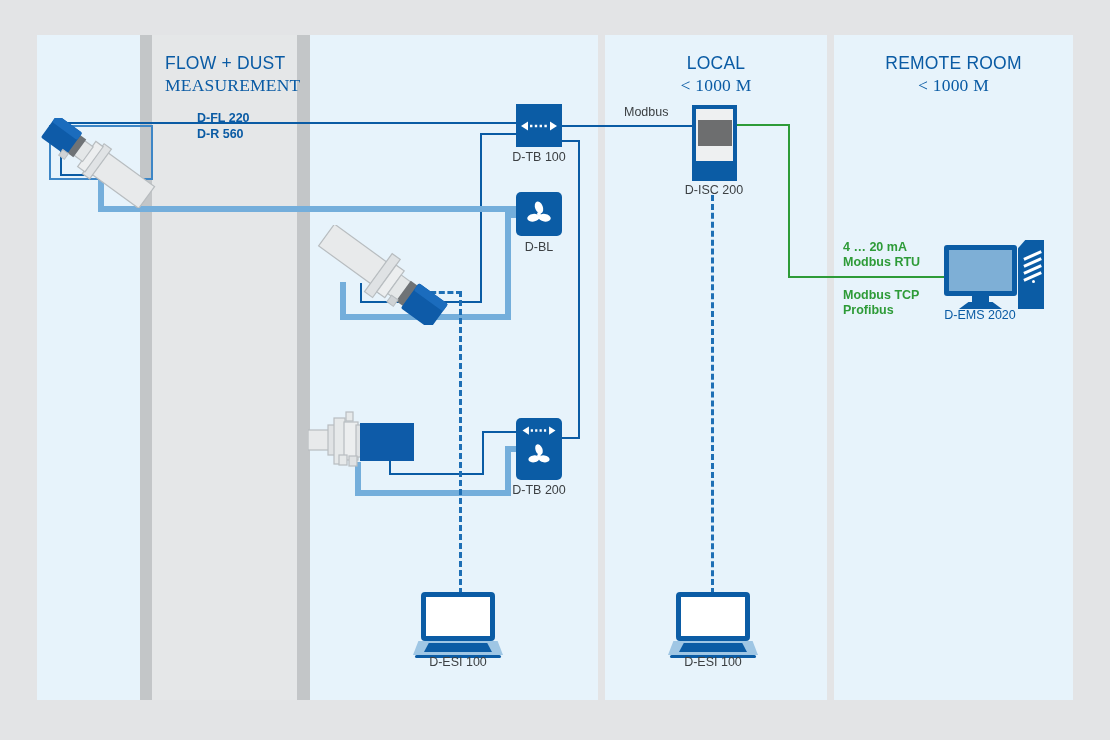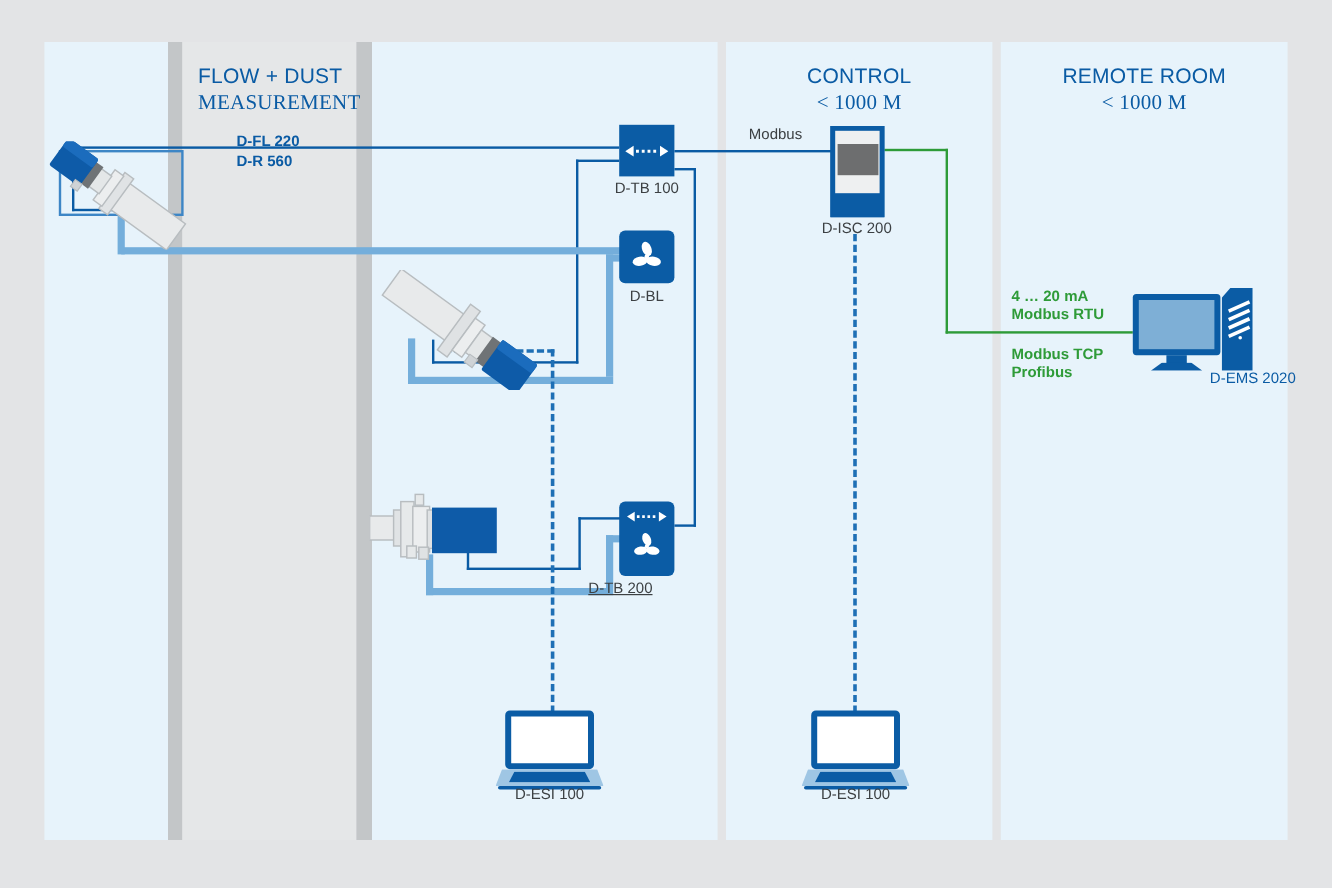--- a/index.html
+++ b/index.html
@@ -227,21 +227,21 @@
   <div class="panel-title" style="left:152px;width:145px;top:52px;text-align:left;padding-left:13px;box-sizing:border-box;">
     <span>FLOW + DUST</span>
     <span class="l2">MEASUREMENT</span>
   </div>
   <div class="panel-sub" style="left:165px;top:110px;">
     <span>D-FL 220</span>
     <span>D-R 560</span>
   </div>
 
   <div class="panel-title" style="left:605px;width:222px;top:52px;">
-    <span>CONTROL</span>
+    <span>LOCAL</span>
     <span class="l2">&lt; 1000  M</span>
   </div>
   <div class="panel-title" style="left:834px;width:239px;top:52px;">
     <span>REMOTE ROOM</span>
     <span class="l2">&lt; 1000  M</span>
   </div>
 
   <div class="ln-h sig-h" style="left:60px;top:122px;width:456px;"></div>
 
   <div class="ln-v sig-v" style="left:60px;top:122px;height:54px;"></div>
@@ -359,21 +359,21 @@
     </svg>
     <svg class="fan-icon" width="27" height="27" viewBox="0 0 32 32" style="top:24px;">
       <g fill="#ffffff">
         <ellipse cx="16" cy="9" rx="4.1" ry="6.6" transform="rotate(-22 16 9)"></ellipse>
         <ellipse cx="22" cy="20" rx="4.1" ry="6.6" transform="rotate(98 22 20)"></ellipse>
         <ellipse cx="10" cy="20" rx="4.1" ry="6.6" transform="rotate(-98 10 20)"></ellipse>
         <circle cx="16" cy="16" r="2.1"></circle>
       </g>
     </svg>
   </div>
-  <div class="device-label" style="left:467px;top:483px;width:100px;text-decoration:underline;">D-TB 200</div>
+  <div class="device-label" style="left:489px;top:483px;width:100px;">D-TB 200</div>
 
   <div class="comm-label" style="left:624px;top:105px;">Modbus</div>
 
   <div class="isc" style="left:692px;top:105px;width:45px;height:76px;">
     <div class="isc-screen-area">
       <div class="isc-screen"></div>
     </div>
   </div>
   <div class="device-label" style="left:664px;top:183px;width:100px;">D-ISC 200</div>
 
@@ -408,15 +408,15 @@
     </div>
     <div class="pc-neck"></div>
     <div class="pc-stand"></div>
     <div class="pc-tower"></div>
     <div class="pc-vent" style="left:79px;top:14px;width:19px;"></div>
     <div class="pc-vent" style="left:79px;top:21px;width:19px;"></div>
     <div class="pc-vent" style="left:79px;top:28px;width:19px;"></div>
     <div class="pc-vent" style="left:79px;top:35px;width:19px;"></div>
     <div class="pc-dot"></div>
   </div>
-  <div class="device-label" style="left:984px;top:308px;width:120px;color:#0a5ba4;">D-EMS 2020</div>
+  <div class="device-label" style="left:920px;top:308px;width:120px;color:#0a5ba4;">D-EMS 2020</div>
 
 </div>
 
 </body></html>

